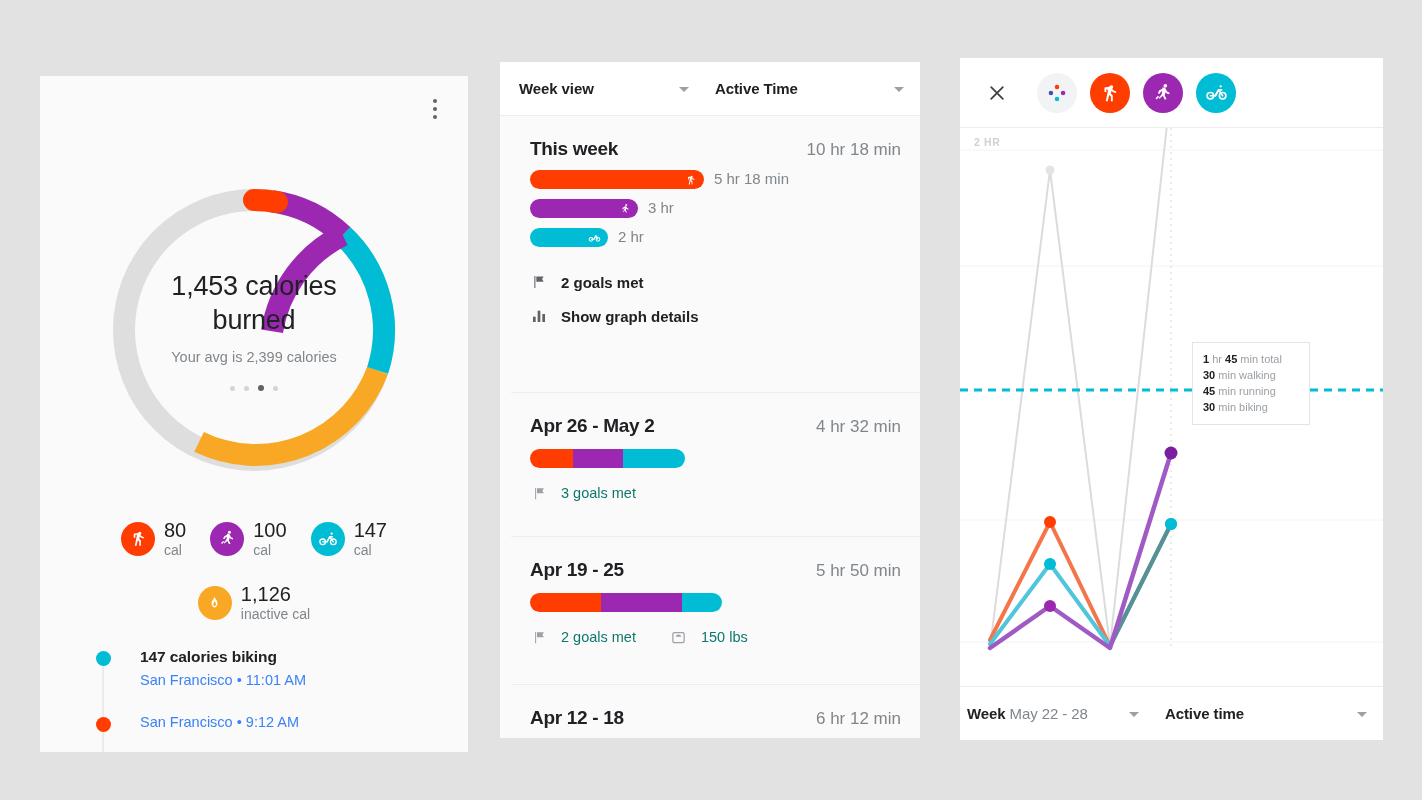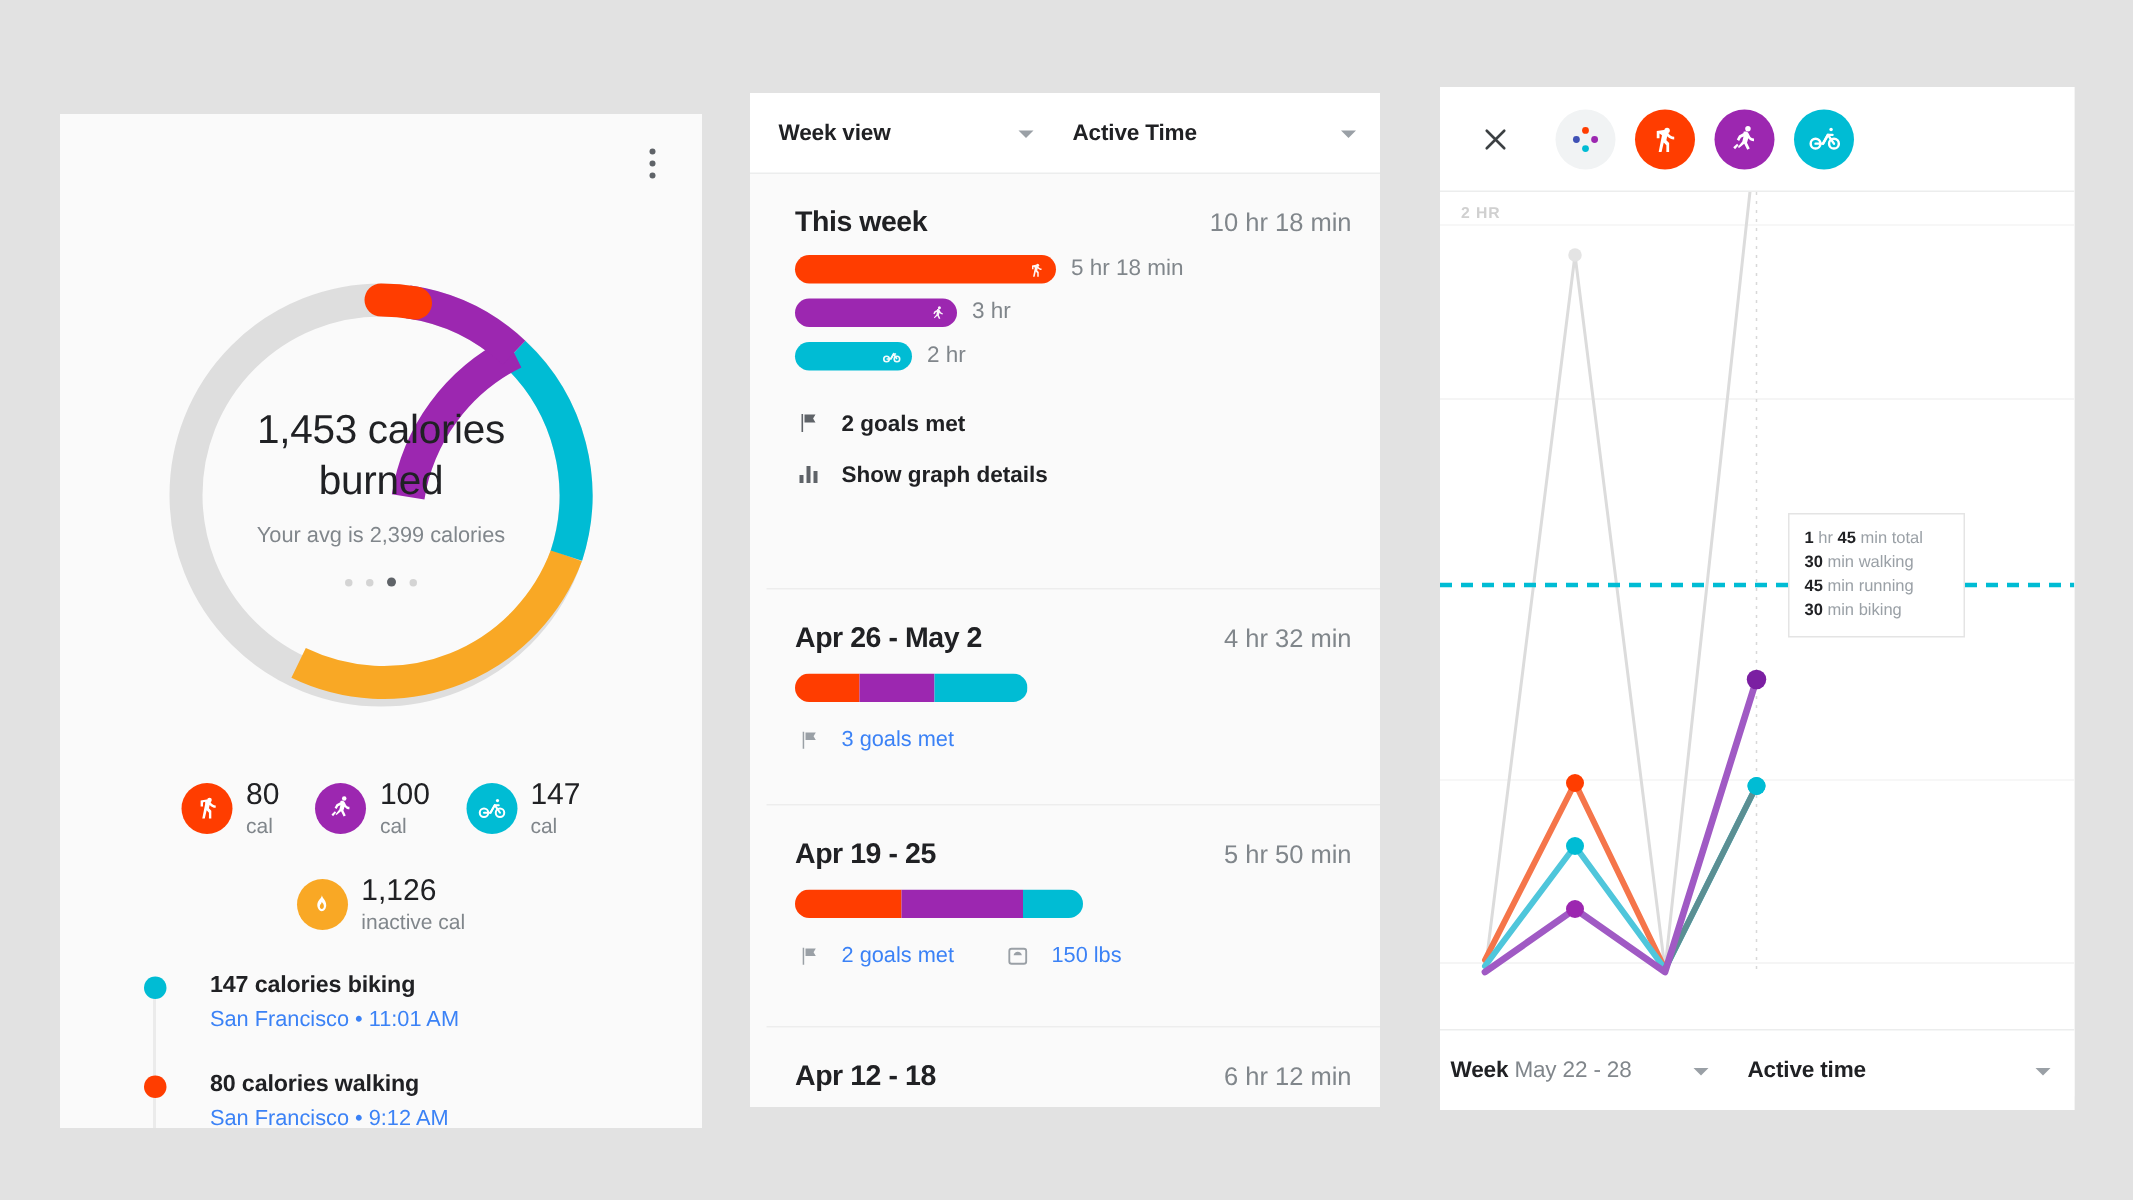--- a/index.html
+++ b/index.html
@@ -86,21 +86,21 @@
   .bar svg { display:block; opacity:.95; }
   .bar-val { font-size:15px; color:#80868b; margin-left:10px; white-space:nowrap; }
 
   .stack { display:flex; height:19px; border-radius:10px; overflow:hidden; margin-top:12px; }
   .stack span { display:block; height:100%; }
 
   .meta-row { display:flex; align-items:center; gap:34px; margin-top:16px; }
   .meta { display:flex; align-items:center; gap:13px; }
   .meta-ic { width:18px; height:18px; flex:none; display:flex; align-items:center; justify-content:center; }
   .meta-ic svg { display:block; }
-  .meta-tx { font-size:14.5px; color:#3b82f6; }
+  .meta-tx { font-size:14.5px; color:#0f766e; }
   .meta-tx.dark { color:#202124; font-weight:700; font-size:15px; }
 
   
   #right-card { left:960px; top:58px; width:423px; height:682px; background:#fff; }
   #rp-toolbar { position:absolute; left:0; top:0; right:0; height:70px; background:#fff;
                 border-bottom:1px solid #eceded; display:flex; align-items:center; padding-left:20px; gap:13px; }
   #close-btn { width:34px; height:34px; display:flex; align-items:center; justify-content:center; cursor:pointer; margin-right:10px; }
   .act-pill { width:40px; height:40px; border-radius:50%; display:flex; align-items:center; justify-content:center; cursor:pointer; flex:none; }
   .act-pill svg { display:block; }
   #fit-pill { background:#f1f3f4; }
@@ -235,21 +235,20 @@
       <div id="timeline-rail"></div>
 
       <div class="tl-item">
         <span class="tl-dot" style="background:#00BCD4"></span>
         <div class="tl-title">147 calories biking</div>
         <div class="tl-sub">San Francisco • 11:01 AM</div>
       </div>
 
       <div class="tl-item">
         <span class="tl-dot" style="background:#FF3D00"></span>
-        <div class="tl-title">80 calories walking</div>
         <div class="tl-sub">San Francisco • 9:12 AM</div>
       </div>
 
     </div>
   </div>
 
   <div class="card" id="mid-card">
 
     <div id="mid-toolbar">
       <div class="dd" id="dd-weekview">

